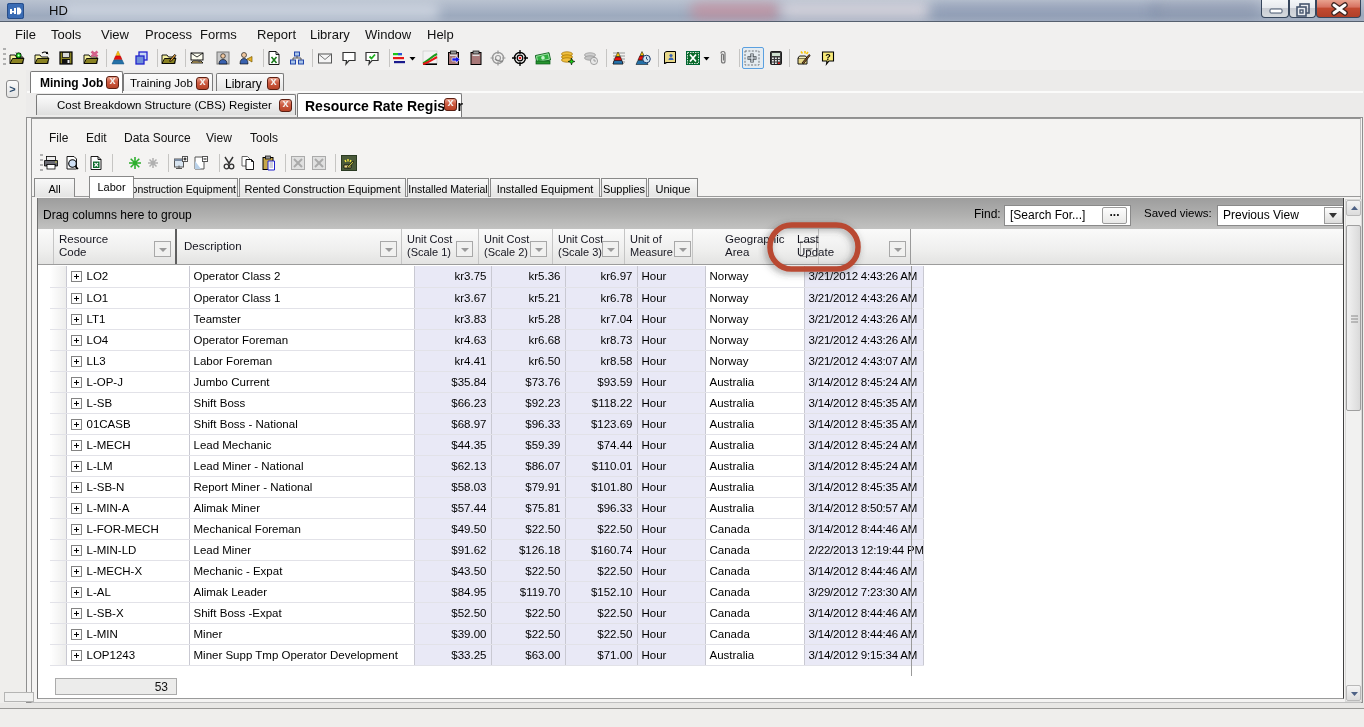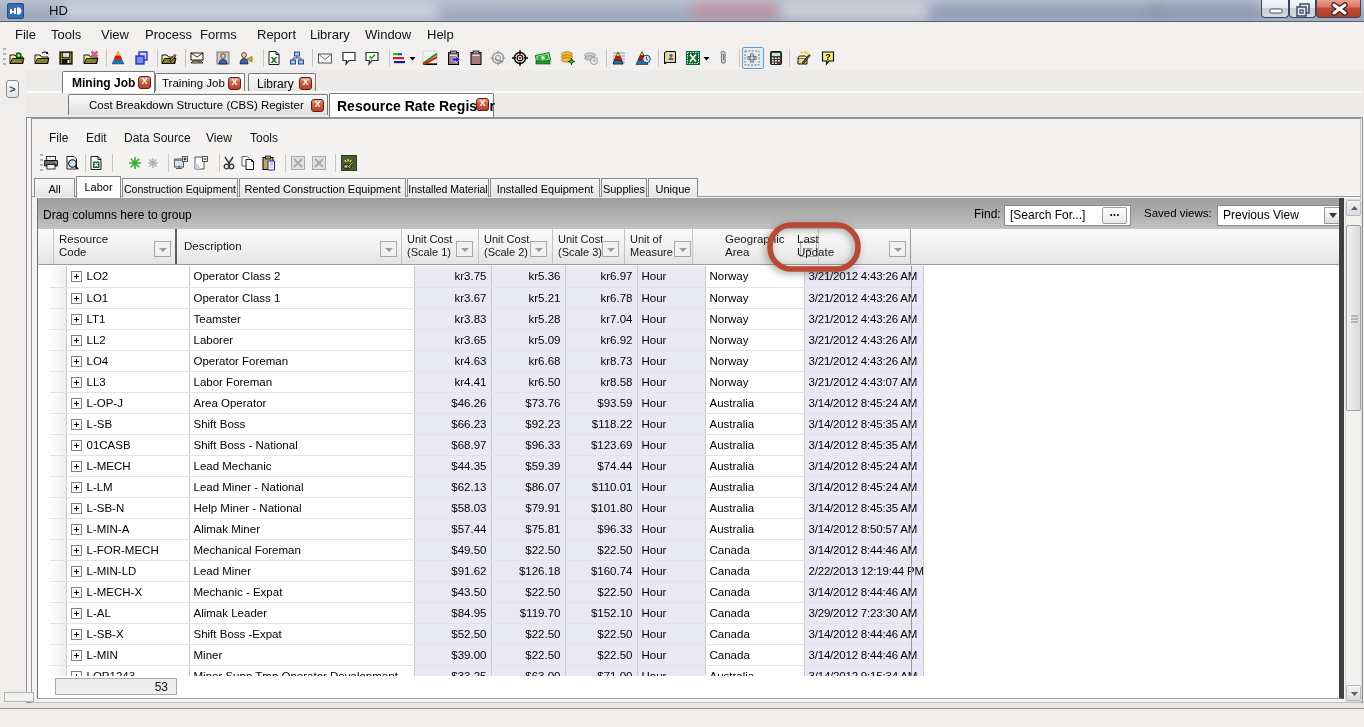--- a/index.html
+++ b/index.html
@@ -26,39 +26,39 @@
 
 
 #toolbar { left:0; top:46px; width:1364px; height:24px; background:#f1f0ef; }
 .tsep { position:absolute; top:3px; width:1px; height:18px; background:#c6c5c3; }
 .tico { position:absolute; top:4px; width:16px; height:16px; }
 
 
 #tabs1 { left:26px; top:70px; width:1338px; height:23px; background:#eceBea; }
 #tabs2 { left:26px; top:93px; width:1338px; height:24px; background:#ecebea; }
 .ttab { position:absolute; border:1px solid #7a7a7a; border-bottom:none; border-radius:2px 2px 0 0;
-  background:linear-gradient(180deg,#fbfbfb 0%,#eeeeee 50%,#dfdfde 100%);margin-left:32px; }
+  background:linear-gradient(180deg,#fbfbfb 0%,#eeeeee 50%,#dfdfde 100%); }
 .ttab.active { background:#ffffff; }
 .ttab .lbl { position:absolute; white-space:nowrap; color:#000; }
 .xbadge { position:absolute; width:13px; height:13px; border:1px solid #5d1f12; border-radius:3px;
   background:linear-gradient(180deg,#e9a18c 0%,#cd5b41 45%,#b84327 100%); }
 .xbadge:after { content:"x"; position:absolute; left:0; right:0; top:-3px; text-align:center; font-size:11px; font-weight:bold; color:#f5f2ef; }
 
 
 #panel { left:26px; top:117px; width:1337px; height:586px; background:#f4f3f2; border:1px solid #8f8f8f; }
 #imenu span { position:absolute; top:0; font-size:12px; color:#111; white-space:nowrap; }
 #itoolbar { left:31px; top:150px; width:1330px; height:27px; }
 #itabs { left:31px; top:176px; width:1330px; height:21px; border-bottom:1px solid #9a9a9a; }
 .itab { position:absolute; top:2px; height:19px; border:1px solid #898989; border-bottom:none;
   background:linear-gradient(180deg,#f8f8f8 0%,#e4e4e3 100%); }
 .itab.active { top:0; height:22px; background:#ffffff; z-index:2; }
 .itab .lbl { position:absolute; white-space:nowrap; left:0; right:0; text-align:center; top:4px; color:#000; font-size:11px; overflow:hidden; }
 
 
-#gridwrap { left:37px; top:198px; width:1307px; height:501px; background:#ffffff; border-left:1px solid #6f6f6f; border-right:5px solid #404040; border-bottom:1px solid #9a9a9a; overflow:hidden; }
+#gridwrap { left:37px; top:198px; width:1307px; height:501px; background:#ffffff; border-left:1px solid #6f6f6f; border-right:1px solid #404040; border-bottom:1px solid #9a9a9a; overflow:hidden; }
 #groupbar { left:0; top:0; width:1307px; height:31px; background:linear-gradient(180deg,#9d9d9d 0%,#b0b0af 55%,#c2c2c1 100%); }
 #groupbar .gtxt { position:absolute; left:5px; top:10px; color:#000; }
 #gheader { left:0; top:31px; width:1307px; height:36px; background:linear-gradient(180deg,#fafafa 0%,#efefee 60%,#e3e3e2 100%); border-bottom:1px solid #9c9c9c; }
 .hcell { position:absolute; top:0; height:35px; border-right:1px solid #c5c5c5; }
 .hlbl { position:absolute; left:5px; top:4px; color:#15151f; line-height:13px; font-size:11.5px; }
 .hdrop { position:absolute; width:17px; height:16px; top:12px; border:1px solid #a8a8a8; background:#f1f1f0; }
 .hdrop:after { content:""; position:absolute; left:4px; top:6px; border-left:4px solid transparent; border-right:4px solid transparent; border-top:4px solid #9a9a9a; }
 #rows { left:12px; top:68px; width:1307px; height:410px; overflow:hidden; }
 table#grid { border-collapse:collapse; table-layout:fixed; font-size:11.5px; width:873px; }
 table#grid td { height:21px; padding:0 4px 0 4px; border-right:1px solid #c9c9d2; border-bottom:1px solid #e2e2e8; white-space:nowrap; overflow:hidden; color:#000; }
@@ -460,21 +460,21 @@
       <div class="tsep" style="left:137px;top:4px"></div>
       <div class="tsep" style="left:188px;top:4px"></div>
       <div class="tsep" style="left:254px;top:4px"></div>
       <div class="tsep" style="left:304px;top:4px"></div>
       <div style="position:absolute;left:9px;top:4px;width:3px;height:19px;background-image:repeating-linear-gradient(180deg,#b0b0b0 0 2px,transparent 2px 5px)"></div>
     </div>
   <div class="abs" id="itabs">
     <div class="itab" style="left:3px;width:41px">
         <div class="lbl">All</div>
       </div>
-    <div class="itab active" style="left:45px;width:45px">
+    <div class="itab active" style="left:58px;width:45px">
         <div class="lbl" style="top:4px">Labor</div>
       </div>
     <div class="itab" style="left:91px;width:116px">
         <div class="lbl" style="font-size:10.5px">Construction Equipment</div>
       </div>
     <div class="itab" style="left:208px;width:167px">
         <div class="lbl">Rented Construction Equipment</div>
       </div>
     <div class="itab" style="left:376px;width:82px">
         <div class="lbl" style="font-size:10.5px">Installed Material</div>
@@ -579,31 +579,20 @@
               <td>Teamster</td>
               <td class="cost">kr3.83</td>
               <td class="cost">kr5.28</td>
               <td class="cost">kr7.04</td>
               <td class="uom">Hour</td>
               <td>Norway</td>
               <td class="date">3/21/2012 4:43:26 AM</td>
             </tr>
 <tr>
               <td class="ind"></td>
-              <td class="code"><span class="plus"></span>LL2</td>
-              <td>Laborer</td>
-              <td class="cost">kr3.65</td>
-              <td class="cost">kr5.09</td>
-              <td class="cost">kr6.92</td>
-              <td class="uom">Hour</td>
-              <td>Norway</td>
-              <td class="date">3/21/2012 4:43:26 AM</td>
-            </tr>
-<tr>
-              <td class="ind"></td>
               <td class="code"><span class="plus"></span>LO4</td>
               <td>Operator Foreman</td>
               <td class="cost">kr4.63</td>
               <td class="cost">kr6.68</td>
               <td class="cost">kr8.73</td>
               <td class="uom">Hour</td>
               <td>Norway</td>
               <td class="date">3/21/2012 4:43:26 AM</td>
             </tr>
 <tr>
@@ -613,22 +602,22 @@
               <td class="cost">kr4.41</td>
               <td class="cost">kr6.50</td>
               <td class="cost">kr8.58</td>
               <td class="uom">Hour</td>
               <td>Norway</td>
               <td class="date">3/21/2012 4:43:07 AM</td>
             </tr>
 <tr>
               <td class="ind"></td>
               <td class="code"><span class="plus"></span>L-OP-J</td>
-              <td>Area Operator</td>
-              <td class="cost">$46.26</td>
+              <td>Jumbo Current</td>
+              <td class="cost">$35.84</td>
               <td class="cost">$73.76</td>
               <td class="cost">$93.59</td>
               <td class="uom">Hour</td>
               <td>Australia</td>
               <td class="date">3/14/2012 8:45:24 AM</td>
             </tr>
 <tr>
               <td class="ind"></td>
               <td class="code"><span class="plus"></span>L-SB</td>
               <td>Shift Boss</td>
@@ -668,21 +657,21 @@
               <td class="cost">$62.13</td>
               <td class="cost">$86.07</td>
               <td class="cost">$110.01</td>
               <td class="uom">Hour</td>
               <td>Australia</td>
               <td class="date">3/14/2012 8:45:24 AM</td>
             </tr>
 <tr>
               <td class="ind"></td>
               <td class="code"><span class="plus"></span>L-SB-N</td>
-              <td>Help Miner - National</td>
+              <td>Report Miner - National</td>
               <td class="cost">$58.03</td>
               <td class="cost">$79.91</td>
               <td class="cost">$101.80</td>
               <td class="uom">Hour</td>
               <td>Australia</td>
               <td class="date">3/14/2012 8:45:35 AM</td>
             </tr>
 <tr>
               <td class="ind"></td>
               <td class="code"><span class="plus"></span>L-MIN-A</td>

